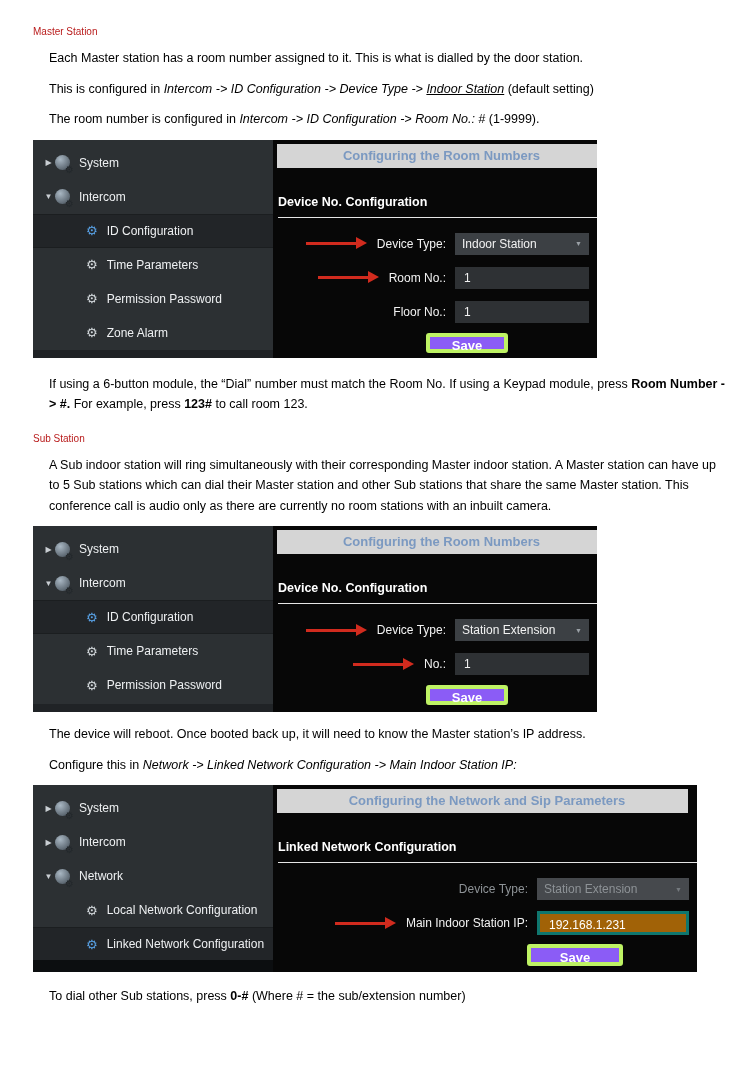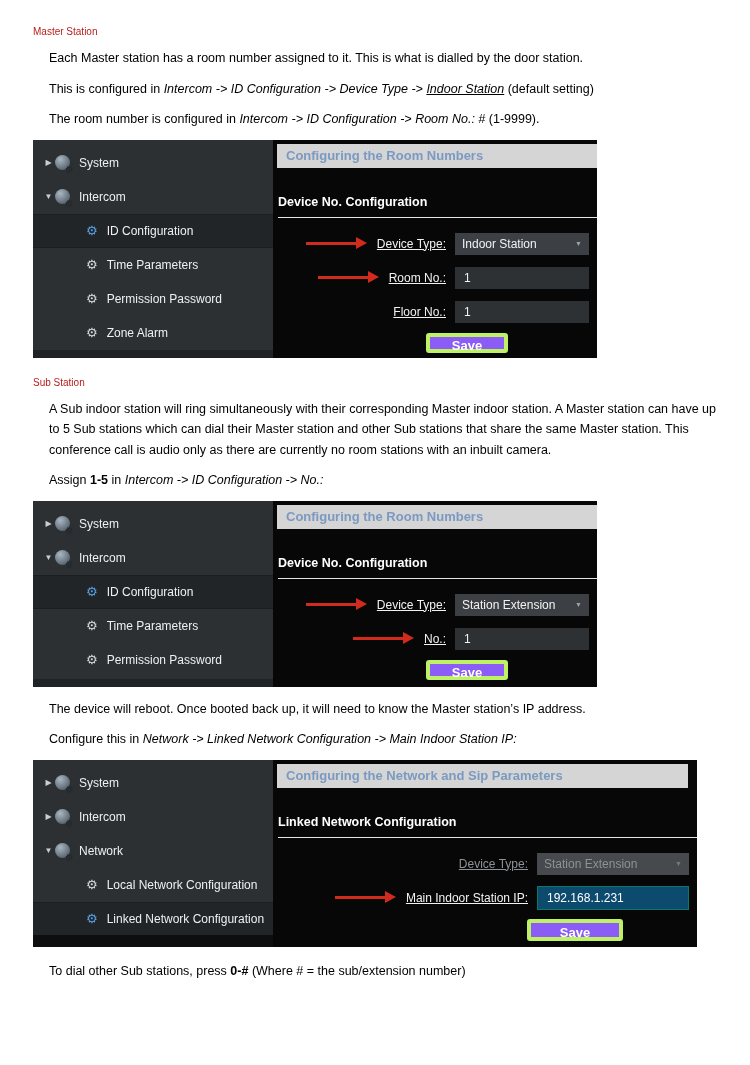--- a/index.html
+++ b/index.html
@@ -30,38 +30,38 @@
   .globe .mini-gear{position:absolute;right:-4px;bottom:-5px;font-size:10px;color:#23282c;line-height:1;}
   .sub{padding-left:53px;}
   .gear{font-size:13px;color:#d3d8dc;margin-right:9px;line-height:1;flex:none;}
   .gear.sel{color:#58a0e4;}
   .side-strip{position:absolute;left:0;right:0;bottom:0;}
   .strip-dim{height:8px;background:#202326;}
   .strip-dark{height:12px;background:#0c0e10;}
 
   
   .main{flex:1;background:#070707;padding-top:4px;box-sizing:border-box;}
-  .titlebar{margin-left:4px;height:24px;background:#d5d5d5;color:#7b99c1;font-weight:bold;font-size:13px;line-height:24px;padding-left:9px;}
+  .titlebar{margin-left:4px;height:24px;background:#d5d5d5;color:#7b99c1;font-weight:bold;font-size:13px;line-height:24px;padding-left:9px;text-align:center;}
   .titlebar.inset-r{margin-right:9px;}
   .section{color:#ffffff;font-weight:bold;font-size:12.5px;margin:26px 0 0 5px;line-height:16px;}
   .rule{border-top:1px solid #e6e6e6;margin:7px 0 0 5px;}
   .frow{display:flex;align-items:center;justify-content:flex-end;height:28px;margin-top:6px;padding-right:8px;}
   .frow.first{margin-top:12px;}
   .arrow{width:50px;height:3px;background:#d12b1e;position:relative;margin-right:21px;flex:none;}
   .arrow::after{content:"";position:absolute;right:-11px;top:-5px;border-left:11px solid #d12b1e;border-top:6px solid transparent;border-bottom:6px solid transparent;}
-  .flabel{color:#f2f2f2;font-size:12px;margin-right:9px;white-space:nowrap;text-decoration:underline;}
+  .flabel{color:#f2f2f2;font-size:12px;margin-right:9px;white-space:nowrap;}
   .flabel.dim{color:#8d9296;}
   .ctl{width:134px;flex:none;box-sizing:border-box;}
   .shot3 .ctl{width:152px;}
   .dropdown{background:#3c4044;color:#f2f2f2;font-size:12px;height:22px;display:flex;align-items:center;justify-content:space-between;padding:0 7px;box-sizing:border-box;}
   .dropdown.disabled{background:#46494d;color:#8d9296;}
   .dd-caret{font-size:7px;color:#9aa0a6;}
   .dropdown.disabled .dd-caret{color:#74797e;}
   .tinput{background:#2e3134;color:#f2f2f2;font-size:12px;height:22px;line-height:22px;padding:0 9px;box-sizing:border-box;}
-  .tinput.bordered{background:#0c4a6e;border:1px solid #0f766e;color:#ffffff;height:24px;line-height:22px;}
+  .tinput.bordered{background:#a16207;border:3px solid #0f766e;color:#ffffff;height:24px;line-height:22px;}
   .save-row{display:flex;justify-content:flex-end;margin-top:7px;}
   .shot1 .save-row,.shot2 .save-row{padding-right:89px;}
   .shot3 .save-row{padding-right:74px;}
   .save-btn{width:82px;height:20px;background:#8b5cf6;border:4px solid #bef264;border-radius:3px;color:#ffffff;font-weight:bold;font-size:13px;text-align:center;line-height:18px;box-sizing:border-box;cursor:pointer;}
   .shot3 .save-btn{width:96px;height:22px;line-height:20px;}
 </style>
 </head>
 <body>
 
 <div class="page">
@@ -128,27 +128,27 @@
       <div class="frow">
         <span class="flabel">Floor No.:</span>
         <div class="ctl tinput">1</div>
       </div>
       <div class="save-row">
         <div class="save-btn">Save</div>
       </div>
     </div>
   </div>
 
+  <p class="doc mb8"><span>If using a 6-button module, the “Dial” number must match the Room No. If using a Keypad module, press </span><span class="b">Room Number -&gt; #.</span><span> For example, press </span><span class="b">123#</span><span> to call room 123.</span></p>
 
   <h2 class="doc-heading">Sub Station</h2>
 
   <p class="doc mb8"><span>A Sub indoor station will ring simultaneously with their corresponding Master indoor station. A Master station can have up to 5 Sub stations which can dial their Master station and other Sub stations that share the same Master station. This conference call is audio only as there are currently no room stations with an inbuilt camera.</span></p>
 
 
-  <p class="doc mb4"><span>Assign </span><span class="b">1-5</span><span> in </span><span class="it">Intercom -&gt; ID Configuration -&gt; No.:</span></p>
 
   <div class="shot shot2">
     <div class="sidebar">
       <div class="side-item">
         <span class="tri">▶</span>
         <span class="globe">
             <span class="mini-gear">⚙</span>
           </span>
         <span>System</span>
       </div>

